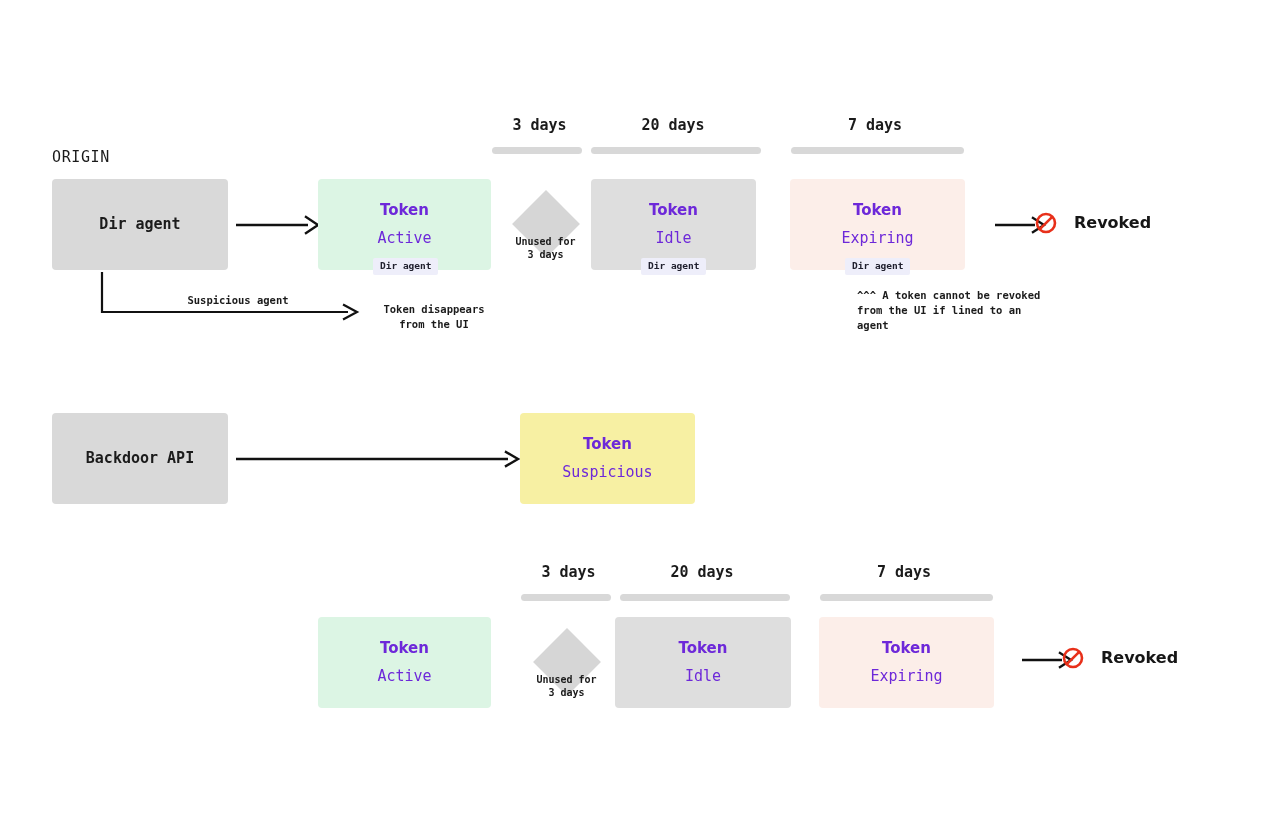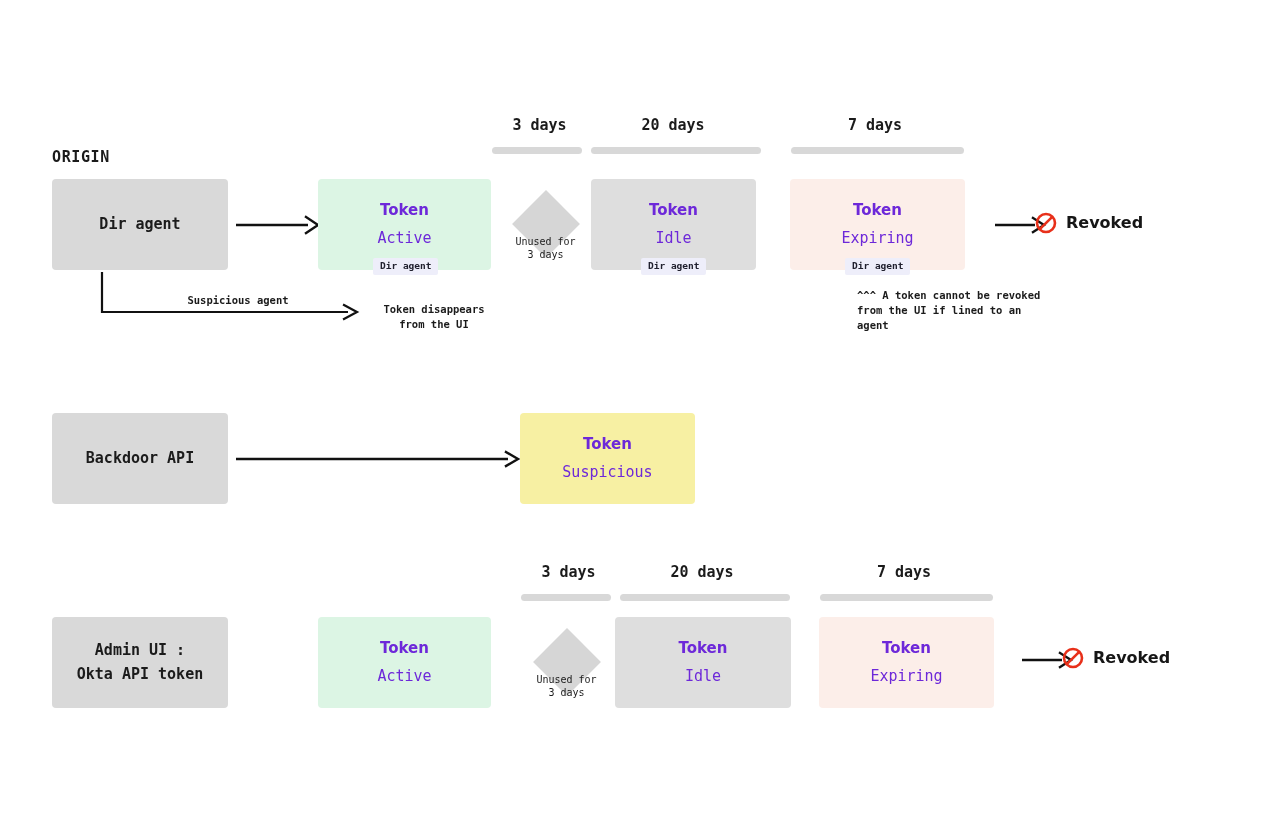--- a/index.html
+++ b/index.html
@@ -31,21 +31,21 @@
   }
   .box-gray   { background: #d9d9d9; }
   .box-green  { background: #dcf5e4; }
   .box-idle   { background: #dedede; }
   .box-pink   { background: #fceee9; }
   .box-yellow { background: #f7f0a3; }
 
   .origin-label {
     position: absolute;
     font-family: "DejaVu Sans Mono", "Liberation Mono", monospace;
-    font-weight: bold;
+    font-weight: normal;
     font-size: 15px;
     letter-spacing: 0.6px;
     color: #1b1b1b;
   }
 
   .src-text {
     font-family: "DejaVu Sans Mono", "Liberation Mono", monospace;
     font-size: 15px;
     font-weight: bold;
     color: #1b1b1b;
@@ -115,38 +115,38 @@
     top: 50%;
     margin-left: -24px;
     margin-top: -24px;
     width: 48px;
     height: 48px;
   }
   .diamond-text {
     position: relative;
     font-family: "DejaVu Sans Mono", "Liberation Mono", monospace;
     font-size: 10px;
-    font-weight: normal;
+    font-weight: bold;
     color: #1b1b1b;
     text-align: center;
     line-height: 1.35;
     white-space: pre-line;
     z-index: 2;
     margin-top: 48px;
   }
 
   
   .arrow { position: absolute; }
 
   
   .revoked {
     position: absolute;
     display: flex;
     align-items: center;
-    gap: 9px;
+    gap: 17px;
   }
   .revoked-text {
     font-family: "DejaVu Sans", "Liberation Sans", sans-serif;
     font-weight: bold;
     font-size: 16px;
     color: #161616;
     line-height: 1;
   }
 
   
@@ -249,24 +249,20 @@
   </div>
 
   <div class="tl-label" style="left:521px; top:563px; width:95px;">3 days</div>
   <div class="tl-label" style="left:643px; top:563px; width:118px;">20 days</div>
   <div class="tl-label" style="left:849px; top:563px; width:110px;">7 days</div>
 
   <div class="tl-bar" style="left:521px; top:594px; width:90px;"></div>
   <div class="tl-bar" style="left:620px; top:594px; width:170px;"></div>
   <div class="tl-bar" style="left:820px; top:594px; width:173px;"></div>
 
-  <div class="box box-gray" style="left:52px; top:617px; width:176px; height:91px;">
-    <div class="src-text">Admin UI :
-Okta API token</div>
-  </div>
 
   <div class="box box-green" style="left:318px; top:617px; width:173px; height:91px;">
     <div class="tok-title">Token</div>
     <div class="tok-state">Active</div>
   </div>
 
   <div class="diamond-wrap" style="left:524px; top:629px; width:85px; height:66px;">
     <div class="diamond-shape"></div>
     <div class="diamond-text">Unused for
 3 days</div>

